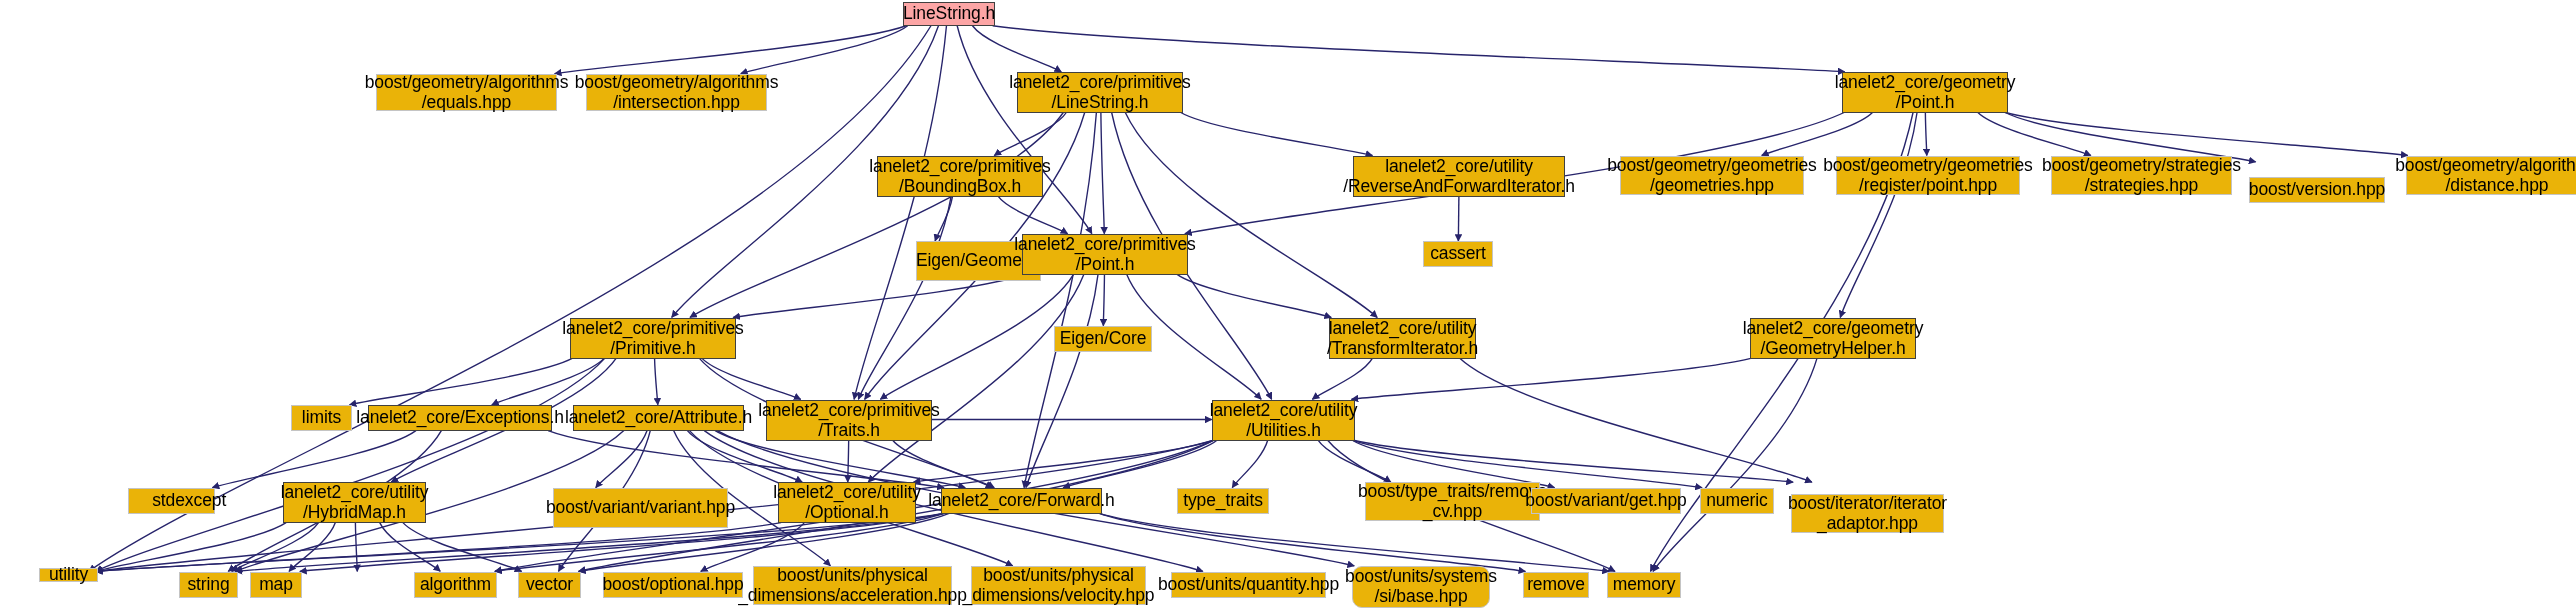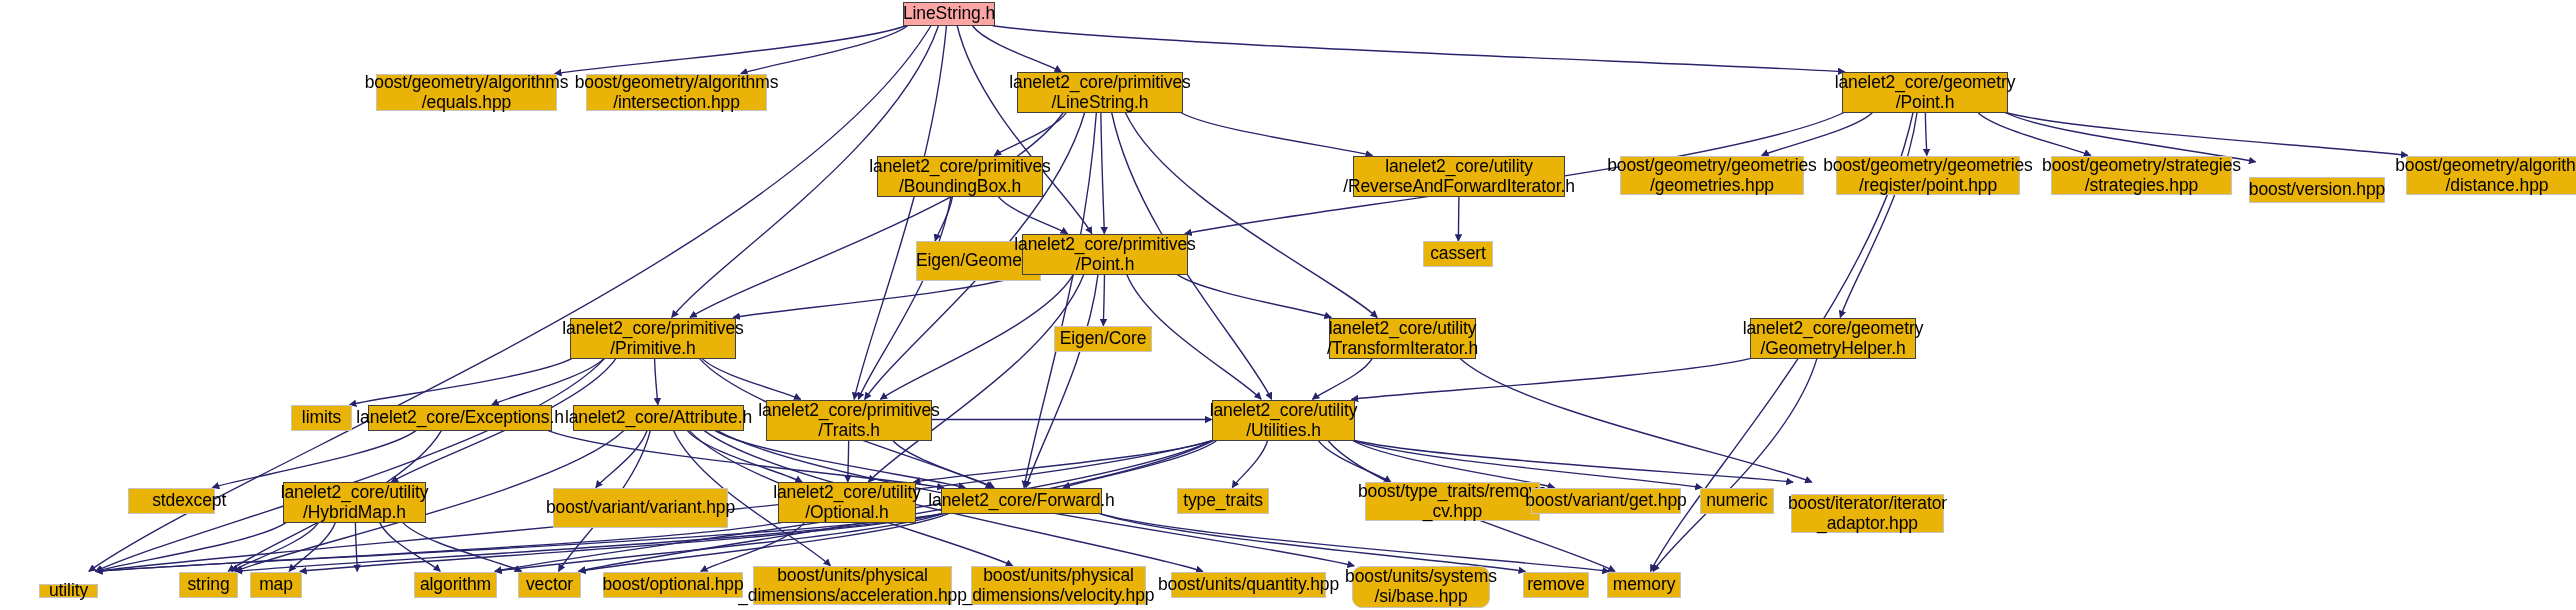--- a/index.html
+++ b/index.html
@@ -181,21 +181,21 @@
       <div class="node hdr" style="left: 778px; top: 482px; width: 138px; height: 41px;">lanelet2_core/utility
 /Optional.h</div>
       <div class="node hdr" style="left: 941px; top: 488px; width: 161px; height: 26px;">lanelet2_core/Forward.h</div>
       <div class="node " style="left: 1177px; top: 488px; width: 92px; height: 26px;">type_traits</div>
       <div class="node " style="left: 1337px; top: 482px; width: 175px; height: 39px; margin-left: 28px;">boost/type_traits/remove
 _cv.hpp</div>
       <div class="node " style="left: 1531px; top: 488px; width: 150px; height: 26px;">boost/variant/get.hpp</div>
       <div class="node " style="left: 1700px; top: 488px; width: 74px; height: 26px;">numeric</div>
       <div class="node " style="left: 1791px; top: 494px; width: 153px; height: 39px;">boost/iterator/iterator
 _adaptor.hpp</div>
-      <div class="node " style="left: 39px; top: 584px; width: 59px; height: 14px;">utility</div>
+      <div class="node " style="left: 39px; top: 568px; width: 59px; height: 14px;">utility</div>
       <div class="node " style="left: 179px; top: 572px; width: 59px; height: 26px;">string</div>
       <div class="node " style="left: 250px; top: 572px; width: 52px; height: 26px;">map</div>
       <div class="node " style="left: 320px; top: 572px; width: 74px; height: 26px; margin-top: 40px;">ostream</div>
       <div class="node " style="left: 414px; top: 572px; width: 83px; height: 26px;">algorithm</div>
       <div class="node " style="left: 518px; top: 572px; width: 63px; height: 26px;">vector</div>
       <div class="node " style="left: 603px; top: 572px; width: 140px; height: 26px;">boost/optional.hpp</div>
       <div class="node " style="left: 753px; top: 566px; width: 199px; height: 39px;">boost/units/physical
 _dimensions/acceleration.hpp</div>
       <div class="node " style="left: 971px; top: 566px; width: 175px; height: 39px;">boost/units/physical
 _dimensions/velocity.hpp</div>

